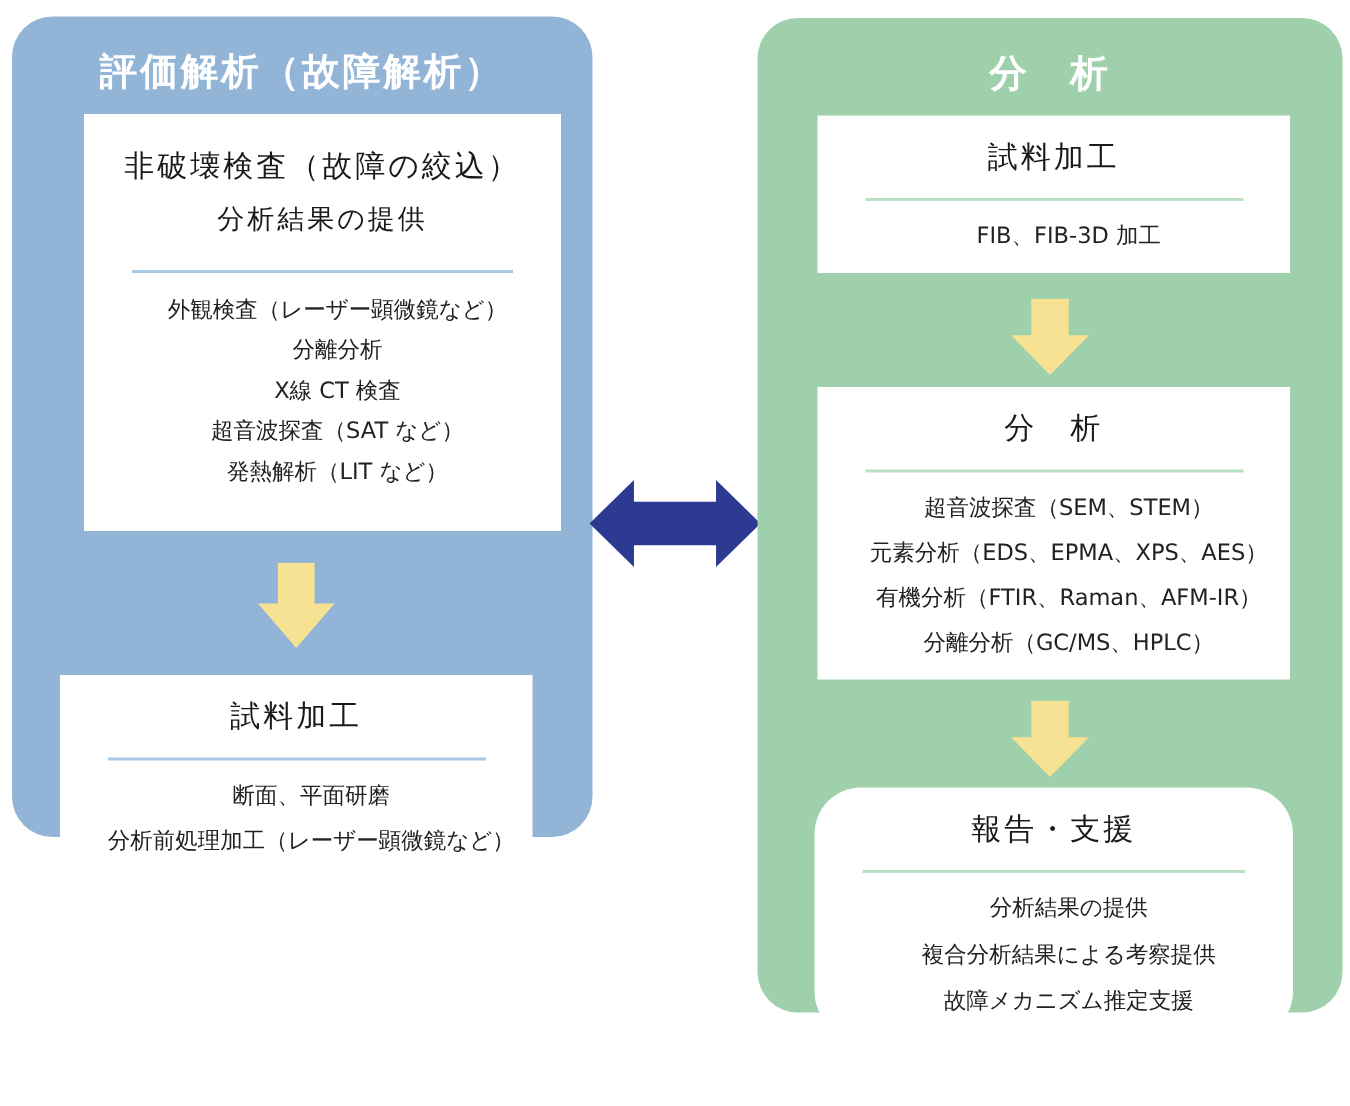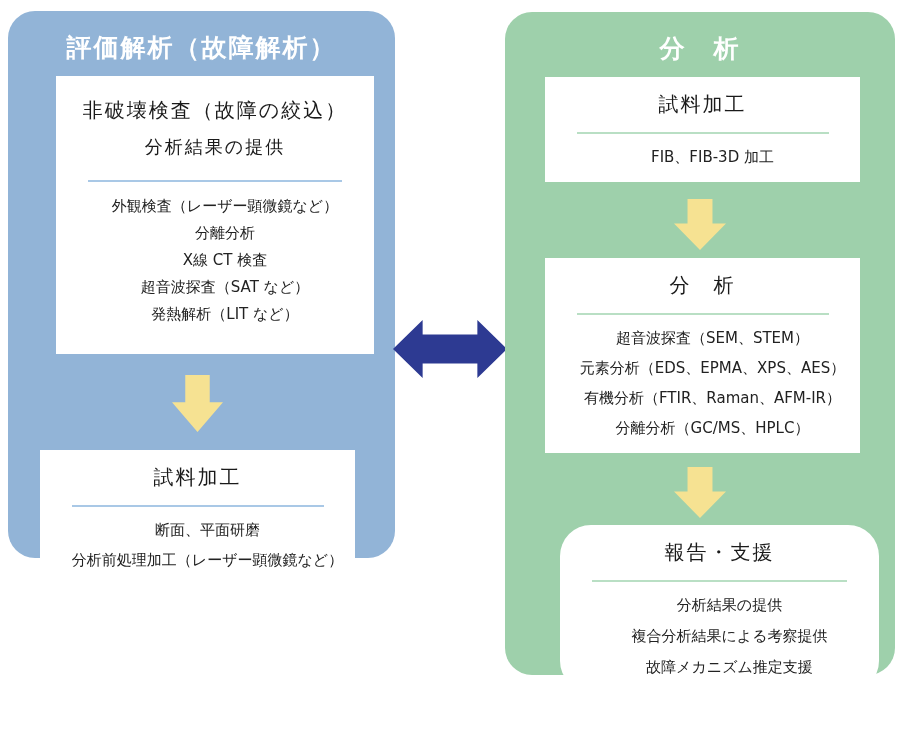--- a/index.html
+++ b/index.html
@@ -154,21 +154,21 @@
       <ul class="card-list lh30">
         <li>超音波探査（SEM、STEM）</li>
         <li>元素分析（EDS、EPMA、XPS、AES）</li>
         <li>有機分析（FTIR、Raman、AFM-IR）</li>
         <li>分離分析（GC/MS、HPLC）</li>
       </ul>
     </div>
 
     <div class="arrow-down" style="left:169px; top:455px; width:52px; height:51px;"></div>
 
-    <div class="card" style="left:55px; top:513px; width:319px; height:167px;border-radius:31px;">
+    <div class="card" style="left:38px; top:513px; width:319px; height:167px;border-radius:31px;">
       <h3 class="card-heading">報告・支援</h3>
       <hr class="divider divider-green">
       <ul class="card-list lh31">
         <li>分析結果の提供</li>
         <li>複合分析結果による考察提供</li>
         <li>故障メカニズム推定支援</li>
       </ul>
     </div>
   </section>
 

